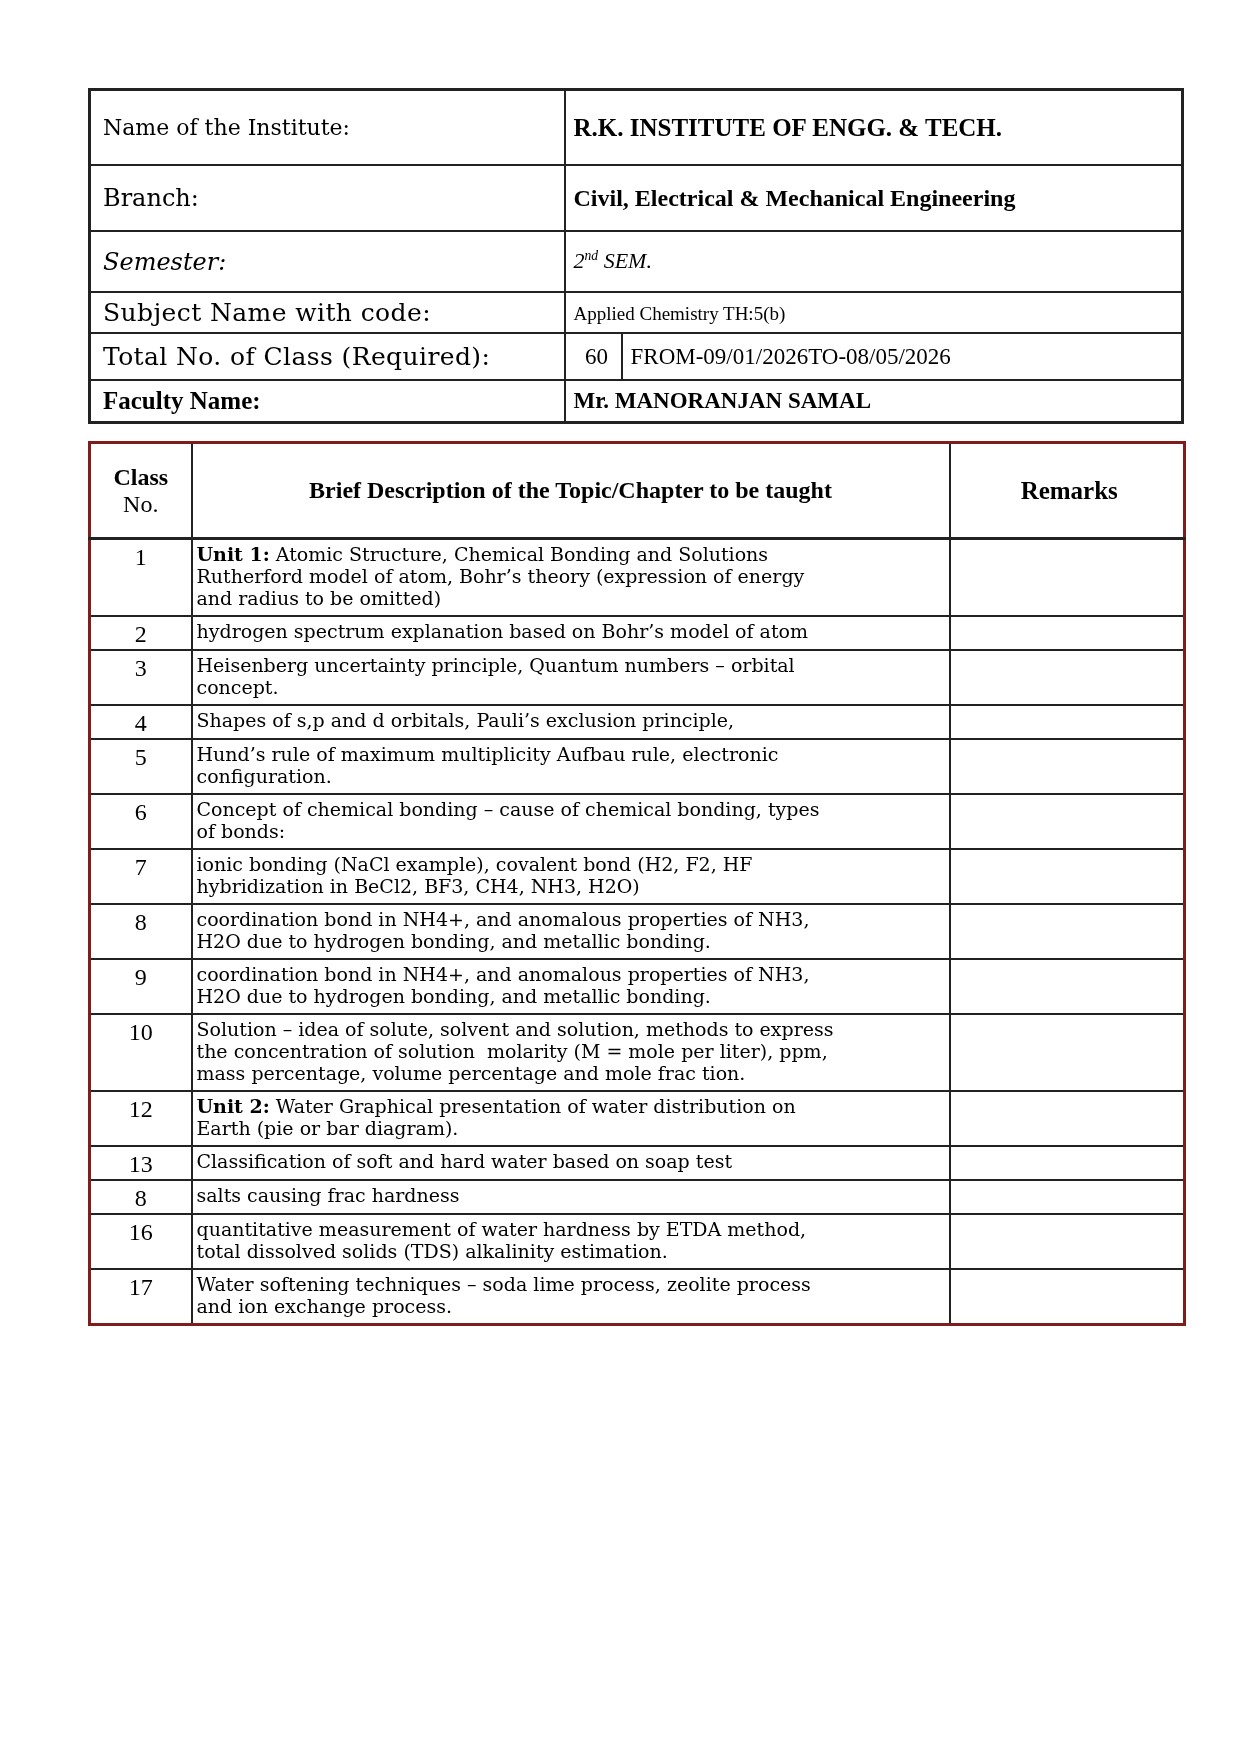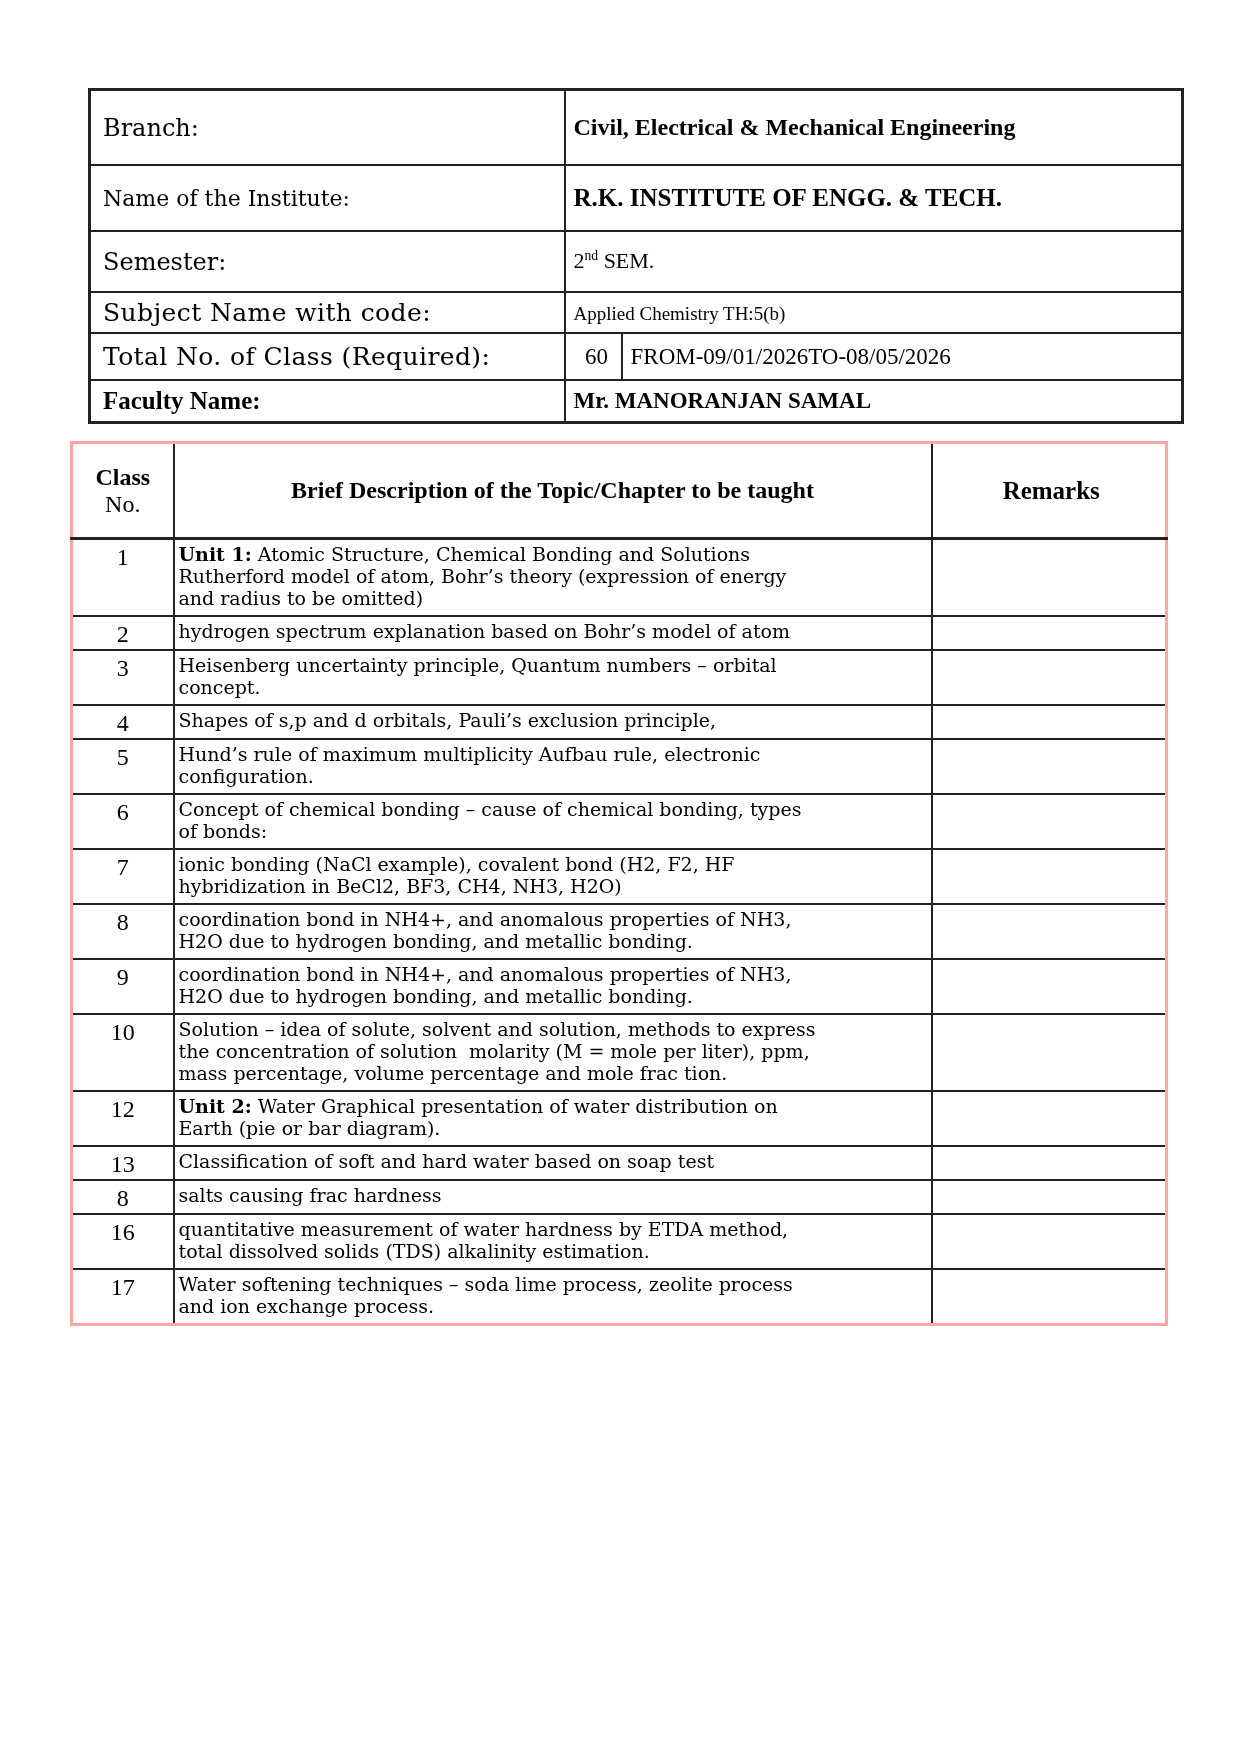--- a/index.html
+++ b/index.html
@@ -24,27 +24,27 @@
   .val-sem sup { font-size:0.62em; }
   .val-subj  { font-family:"DejaVu Serif", serif; font-size:19px; vertical-align:top; padding-top:3px; }
   .val-count { font-size:23px; text-align:center; padding-left:0; }
   .val-dates { font-size:23px; padding-left:16px; }
   .val-dates .to-part { }
   .val-fac   { font-weight:bold; font-size:23px; }
 
   
   .info tr:nth-child(1) td { height:71px; }
   .info tr:nth-child(2) td { height:62px; }
-  .info tr:nth-child(3) td { height:57px; }
+  .info tr:nth-child(3) td { height:57px;font-style:italic; }
   .info tr:nth-child(4) td { height:35px; }
   .info tr:nth-child(5) td { height:43px; }
   .info tr:nth-child(6) td { height:38px; }
 
   
-  .schedule { position:absolute; left:70px; top:441px; width:1095px; border:3px solid #fca5a5; }
+  .schedule { position:absolute; left:88px; top:441px; width:1095px; border:3px solid #7f1d1d; }
   .schedule th, .schedule td { border:2px solid #222; }
   .schedule thead th { height:91px; border-bottom:3px solid #222;
     font-family:"Liberation Serif", serif; vertical-align:middle; text-align:center; }
   .hdr-class { font-size:24px; font-weight:normal; }
   .hdr-class .l1 { font-weight:bold; }
   .hdr-desc { font-size:24px; font-weight:bold; }
   .hdr-rem  { font-size:25px; font-weight:bold;padding-left:6px; }
 
   .schedule td.no-cell {
     font-family:"Liberation Serif", serif; font-size:24px;
@@ -63,26 +63,26 @@
 <div class="page">
 
   <table class="info">
     <colgroup>
         <col style="width:475px">
         <col style="width:57px">
         <col style="width:561px">
       </colgroup>
     <tbody>
       <tr>
+        <td class="label lbl-sm">Name of the Institute:</td>
+        <td class="value val-inst" colspan="2">R.K. INSTITUTE OF ENGG. &amp; TECH.</td>
+      </tr>
+      <tr>
         <td class="label lbl-md">Branch:</td>
         <td class="value val-branch" colspan="2">Civil, Electrical &amp; Mechanical Engineering</td>
-      </tr>
-      <tr>
-        <td class="label lbl-sm">Name of the Institute:</td>
-        <td class="value val-inst" colspan="2">R.K. INSTITUTE OF ENGG. &amp; TECH.</td>
       </tr>
       <tr>
         <td class="label lbl-md">Semester:</td>
         <td class="value val-sem" colspan="2"><span>2</span><sup>nd</sup><span> SEM.</span></td>
       </tr>
       <tr>
         <td class="label lbl-lg">Subject Name with code:</td>
         <td class="value val-subj" colspan="2">Applied Chemistry TH:5(b)</td>
       </tr>
       <tr>

